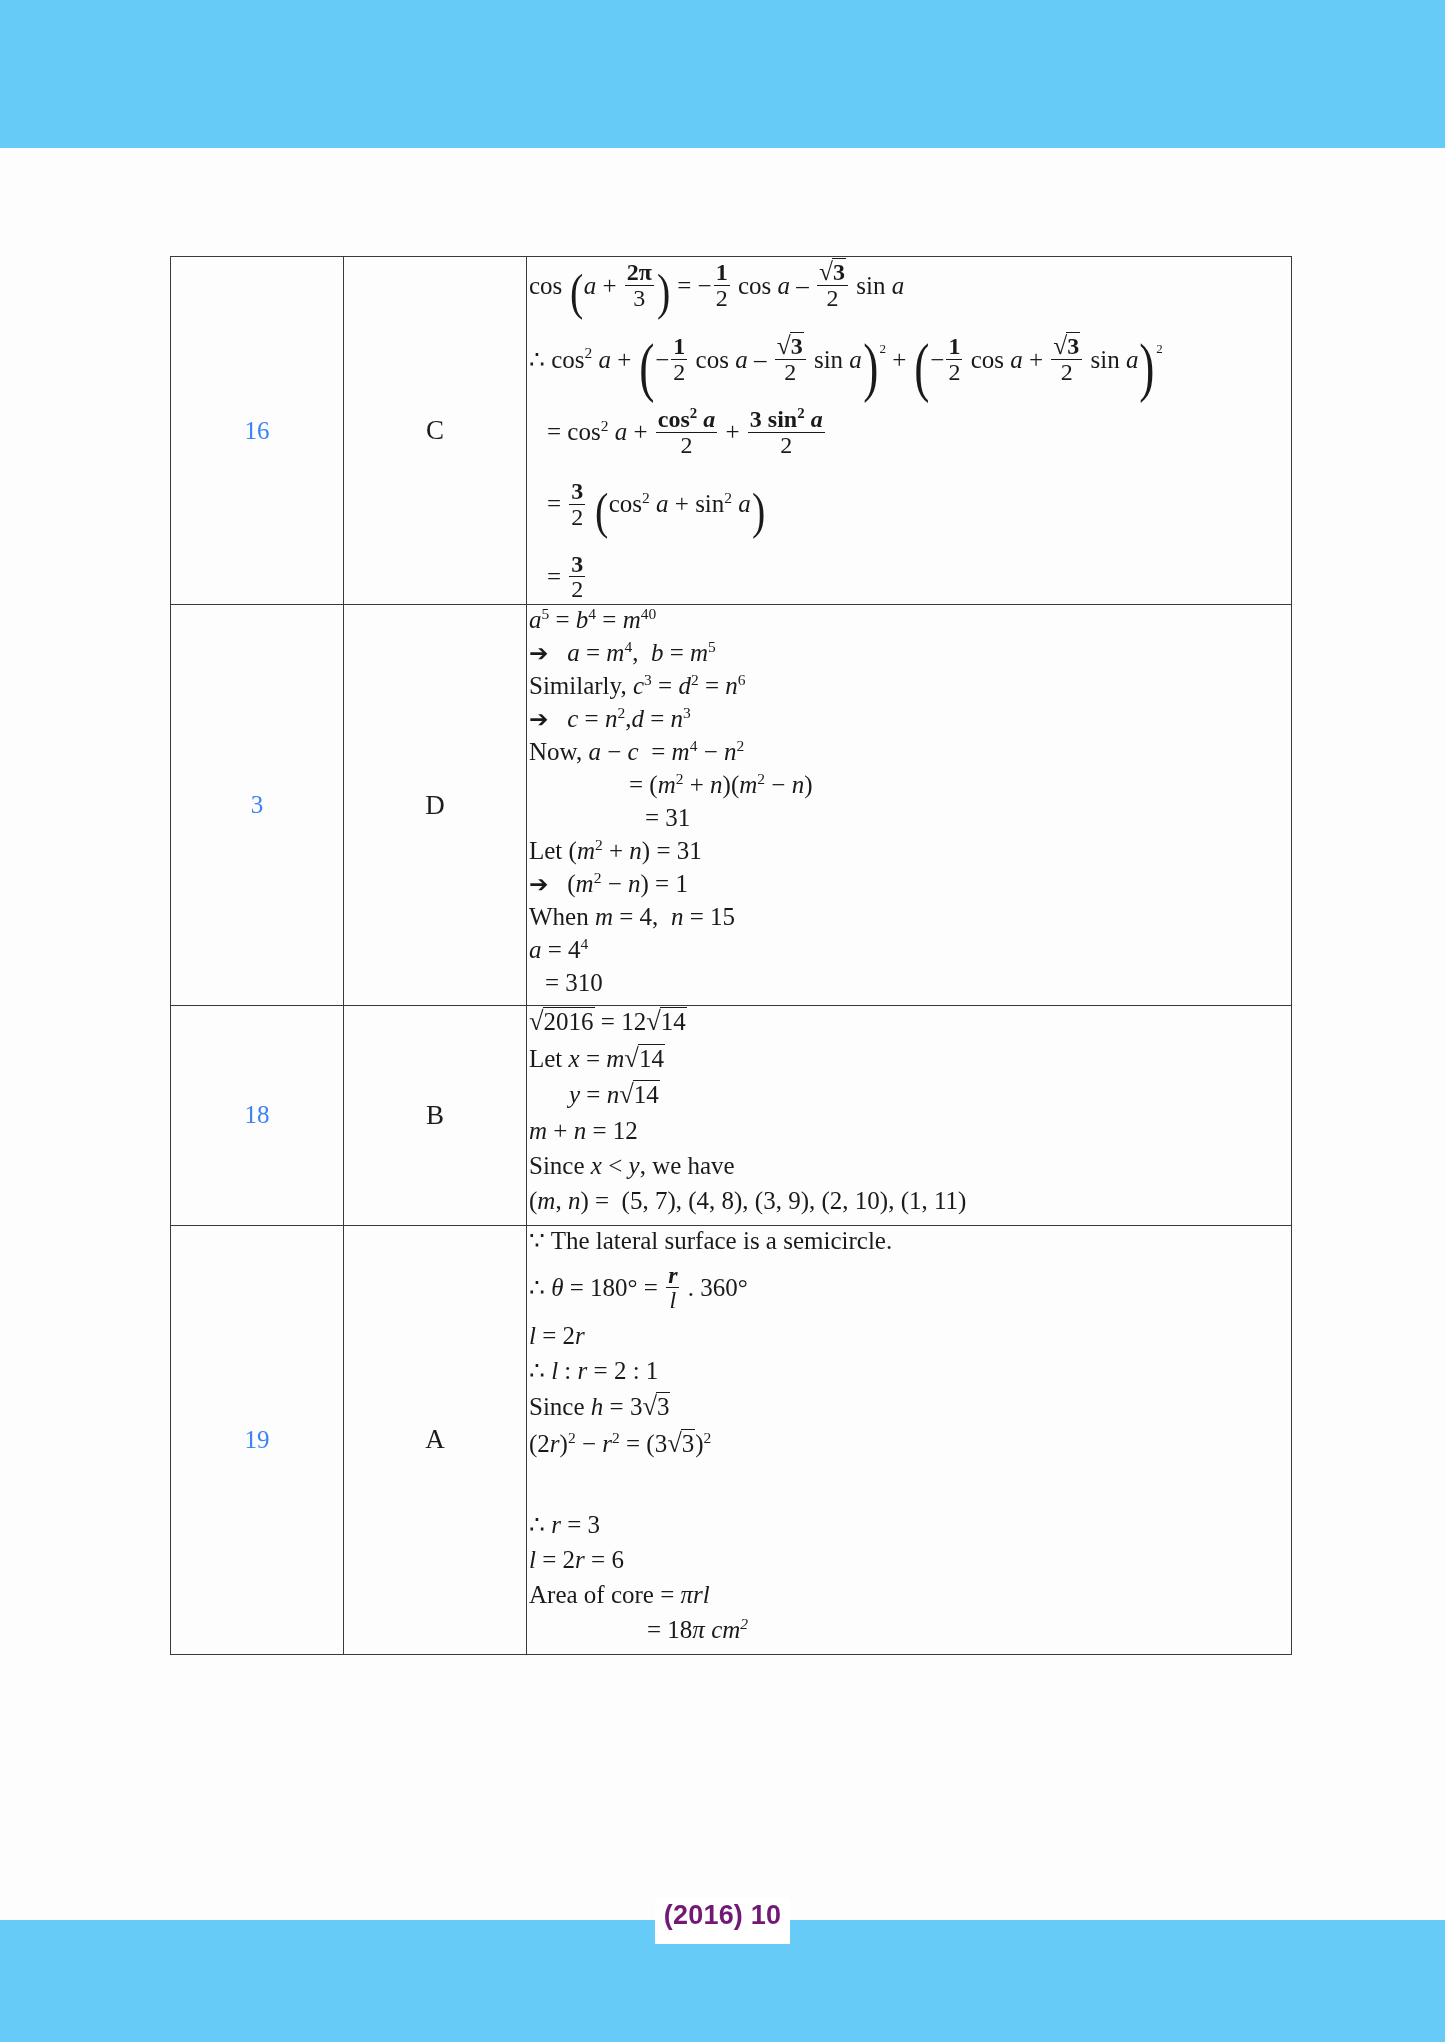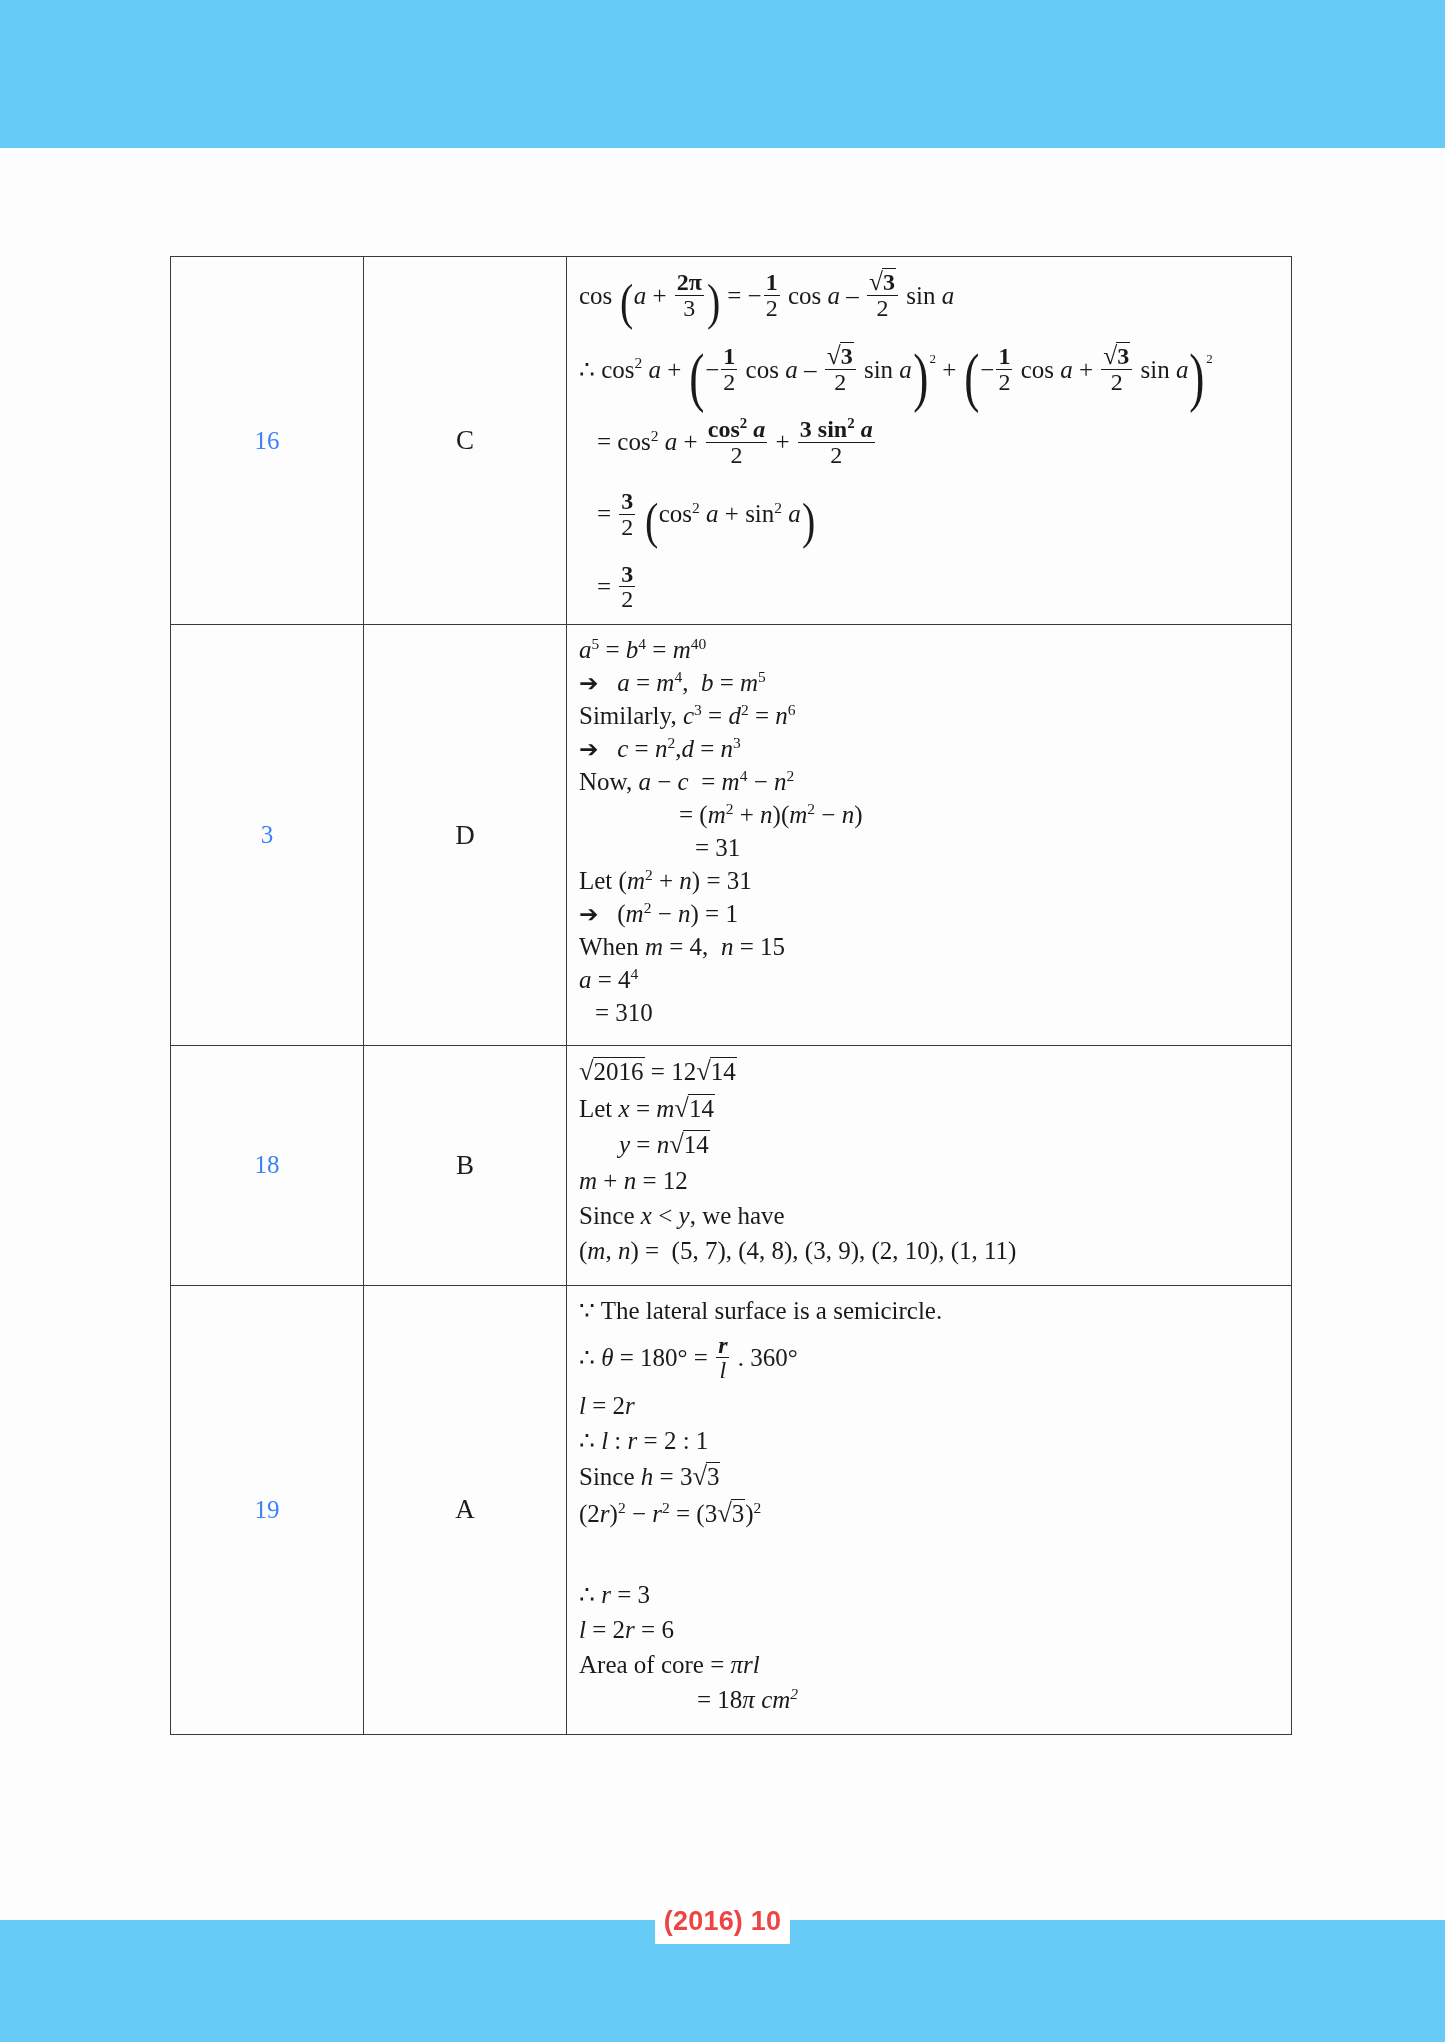--- a/index.html
+++ b/index.html
@@ -36,26 +36,26 @@
   .page-number {
     position: absolute;
     left: 0; right: 0;
     bottom: 98px;
     text-align: center;
     z-index: 5;
   }
   .page-number span {
     display: inline-block;
     background: #ffffff;
-    color: #ef4444;
+    color: #701a75;
     font-family: "Liberation Sans", sans-serif;
     font-weight: bold;
     font-size: 27px;
     letter-spacing: 0.2px;
-    padding: 2px 9px 8px 9px;
+    padding: 2px 9px 14px 9px;
     line-height: 1.12;
   }
   .footer-title {
     position: absolute;
     left: 0; right: 0;
     bottom: 43px;
     text-align: center;
     z-index: 5;
     font-family: "Liberation Sans", sans-serif;
     font-weight: bold;
@@ -70,21 +70,21 @@
     position: absolute;
     left: 170px;
     top: 256px;
     width: 1122px;
     border-collapse: collapse;
     table-layout: fixed;
   }
   table.answers td {
     border: 1.3px solid #3a3a3a;
     vertical-align: middle;
-    padding: 12px;
+    padding: 2px;
   }
   td.c-num   { width: 168px; text-align: center; font-size: 25px; color: #3b82f6; }
   td.c-ans   { width: 178px; text-align: center; font-size: 27px; color: #1c1c1c; }
   td.c-work  { padding: 12px 12px 12px 14px; vertical-align: top; }
 
   .work {
     font-size: 25px;
     line-height: 1.0;
     color: #1a1a1a;
   }

